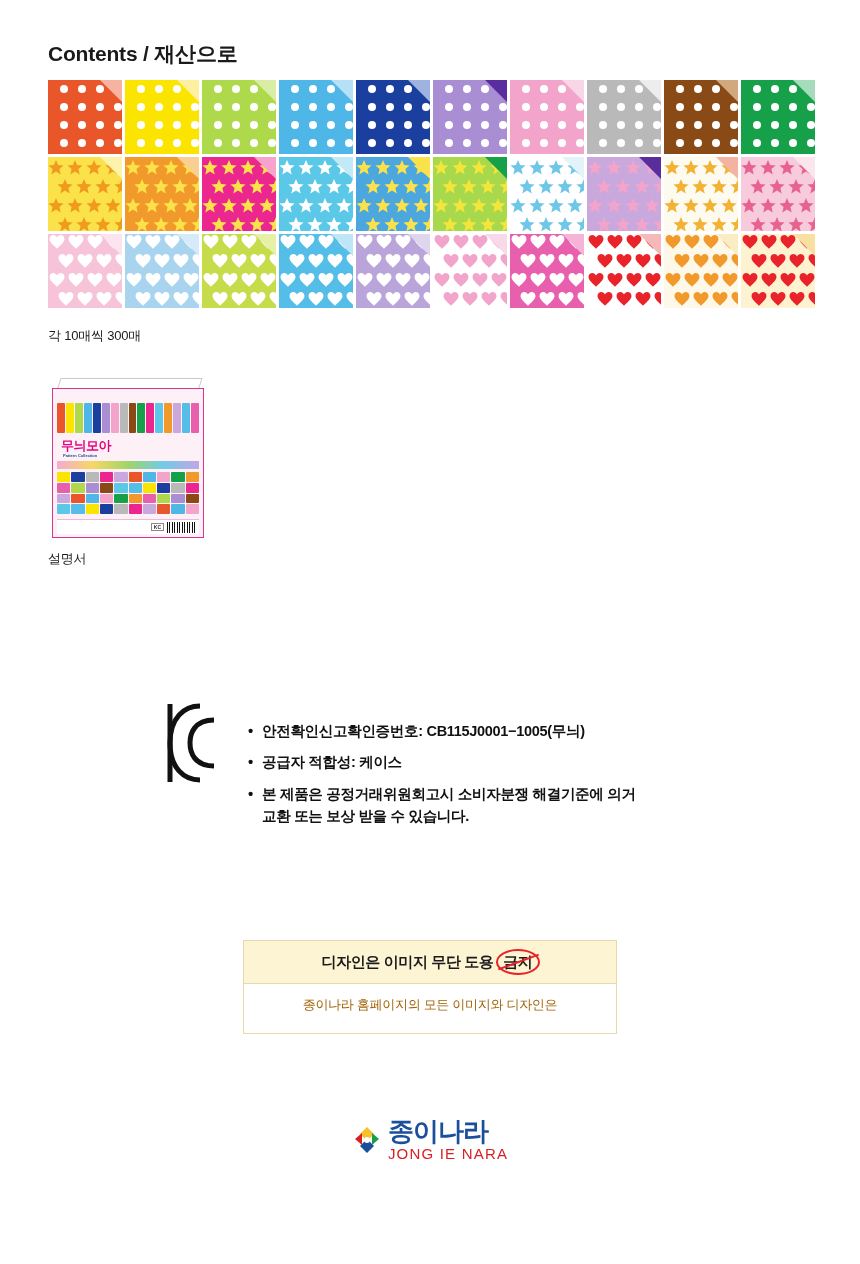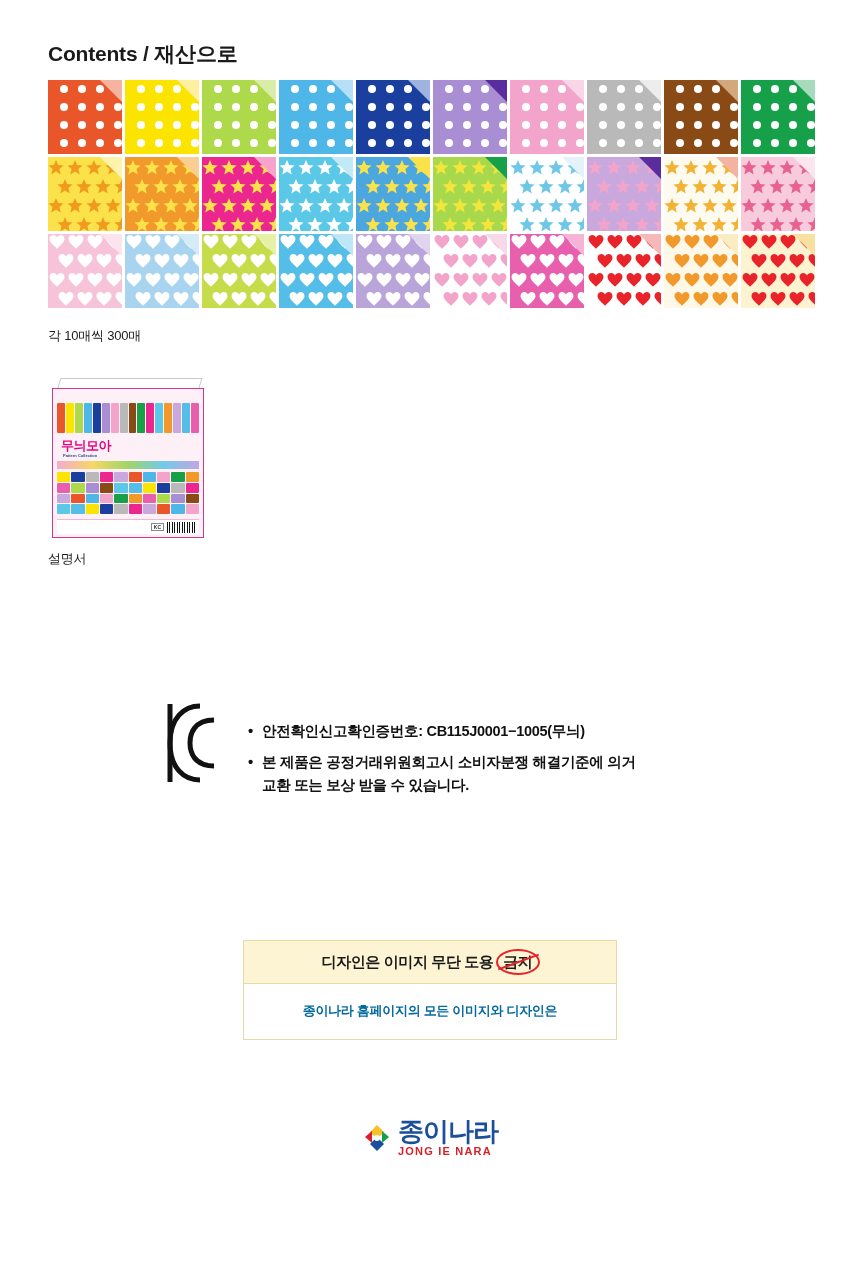--- a/index.html
+++ b/index.html
@@ -265,26 +265,25 @@
   }
   .notice-head .ban::after {
     content: "";
     position: absolute;
     left: 0px; top: 9px;
     width: 43px; height: 0;
     border-top: 2px solid #e8242a;
     transform: rotate(-20deg);
   }
   .notice-body {
-    padding: 16px 10px 16px;
+    padding: 10px 10px 16px;
     font-size: 13px;
     line-height: 1.75;
-    color: #0369a1;
+    color: #a16207;
     letter-spacing: -0.3px;
-    font-weight: bold;
   }
 
   
   .brand {
     position: absolute;
     left: 0;
     right: 0;
     top: 1118px;
     display: flex;
     justify-content: center;
@@ -301,22 +300,22 @@
     align-items: flex-start;
     line-height: 1;
   }
   .brand-ko {
     font-size: 26px;
     font-weight: bold;
     color: #1b4f9c;
     letter-spacing: -1px;
   }
   .brand-en {
-    font-size: 11px;
-    font-weight: bold;
+    font-size: 15px;
+    font-weight: normal;
     color: #d81f26;
     letter-spacing: 1.2px;
     margin-top: 2px;
   }
 </style>
 </head>
 <body>
 
 <div class="page-title">
   <span class="en">Contents</span><span> / </span><span>재산으로</span>
@@ -998,20 +997,21 @@
   <div class="kc-mark">
     <svg viewBox="0 0 58 86" width="58" height="86" aria-hidden="true">
       <path d="M10 4 L10 82" stroke="#111" stroke-width="5" fill="none"></path>
       <path d="M10 43 C 10 18, 24 6, 40 6" stroke="#111" stroke-width="5" fill="none"></path>
       <path d="M10 43 C 10 68, 24 80, 40 80" stroke="#111" stroke-width="5" fill="none"></path>
       <path d="M54 20 C 34 20, 30 34, 30 43 C 30 52, 34 66, 54 66" stroke="#111" stroke-width="5" fill="none"></path>
     </svg>
   </div>
   <ul class="kc-list">
     <li>안전확인신고확인증번호: CB115J0001−1005(무늬)</li>
+    <li>공급자 적합성: 케이스</li>
     <li style="white-space:pre-line;">본 제품은 공정거래위원회고시 소비자분쟁 해결기준에 의거
 교환 또는 보상 받을 수 있습니다.</li>
   </ul>
 </div>
 
 <div class="notice">
   <div class="notice-head">
     <span>디자인은 이미지 무단 도용 </span><span class="ban">금지</span>
   </div>
   <div class="notice-body">

